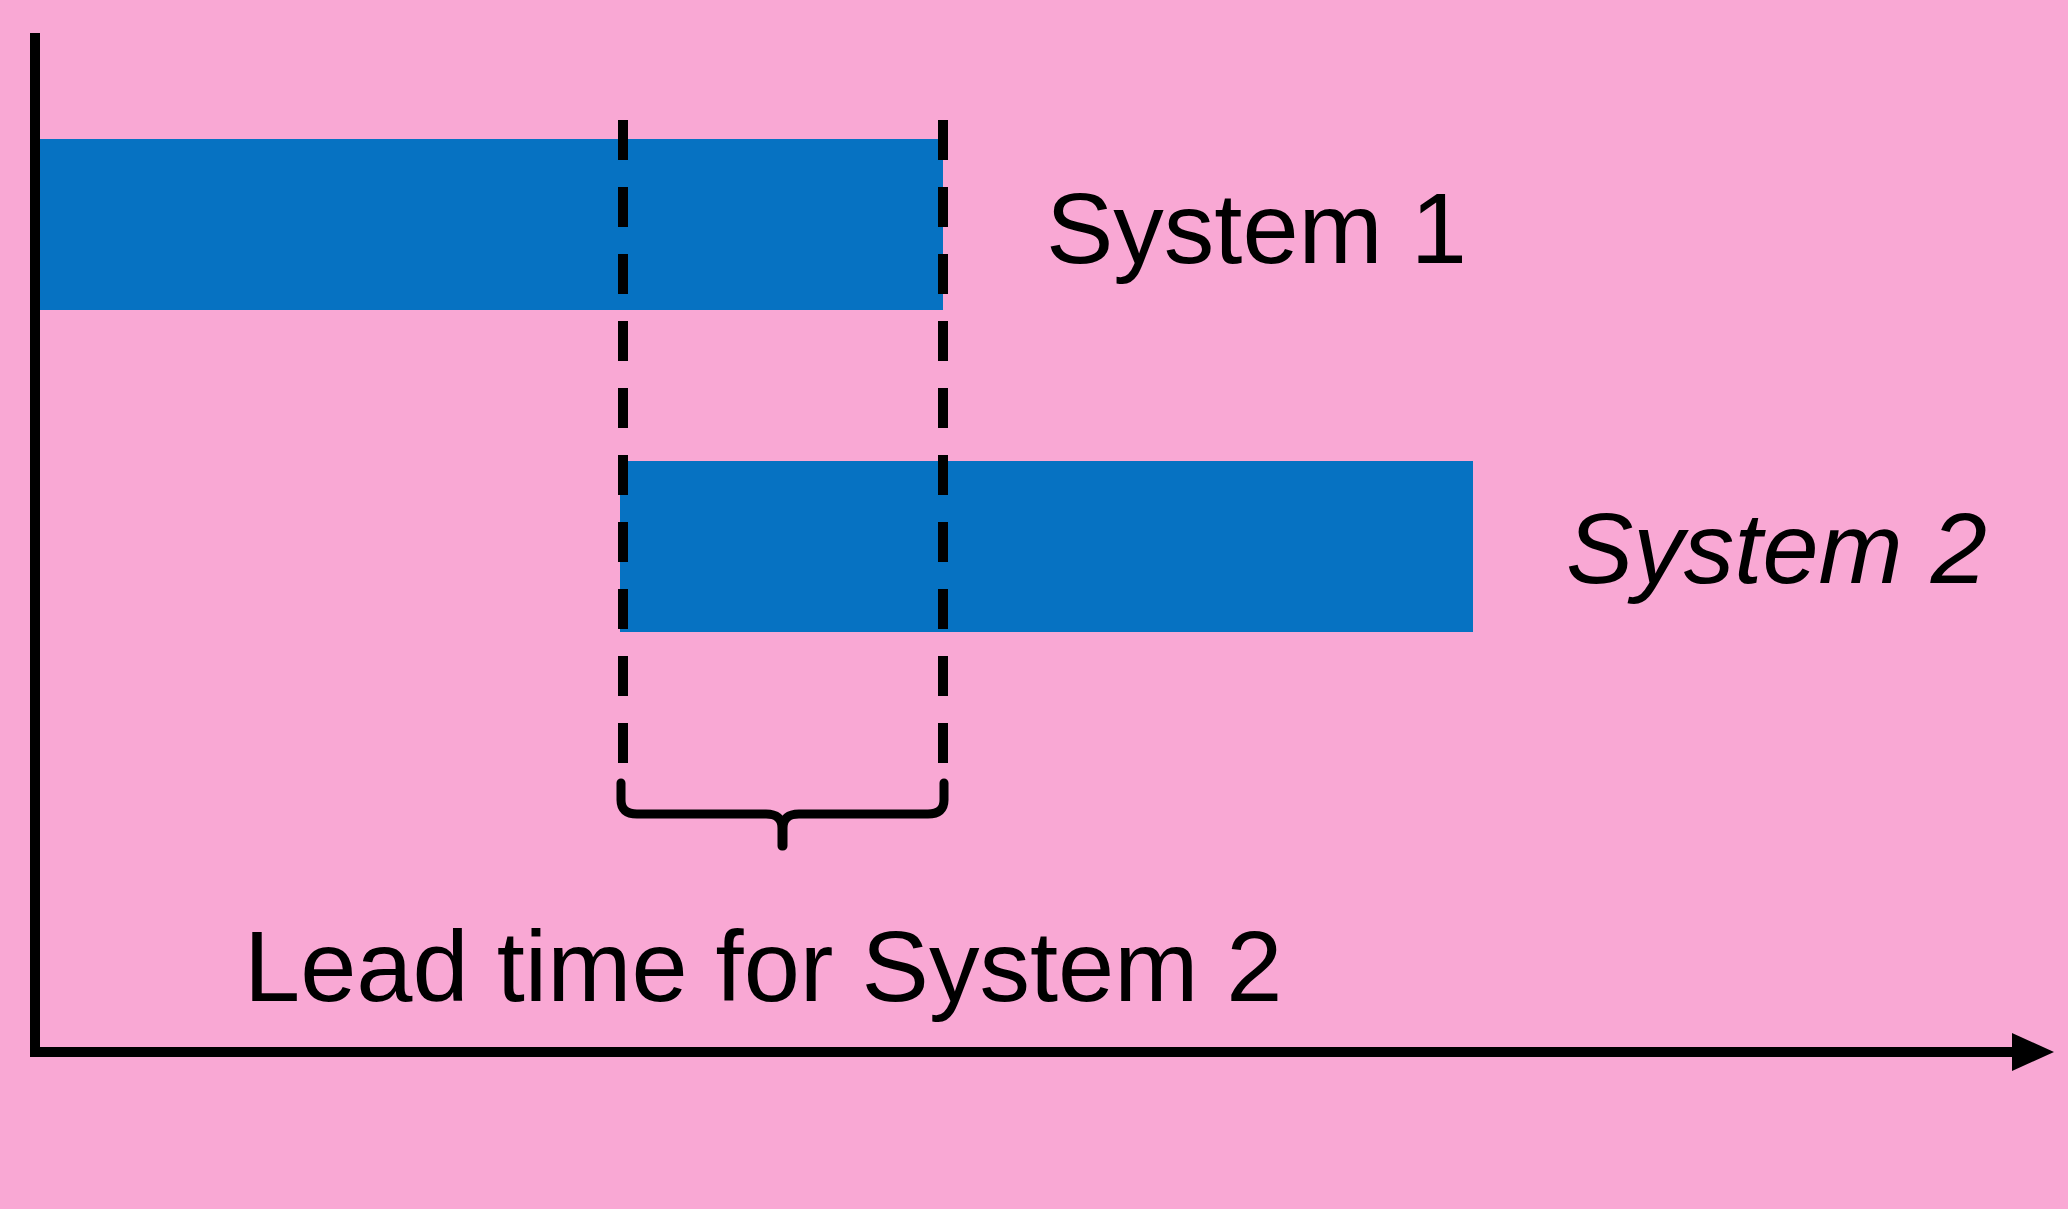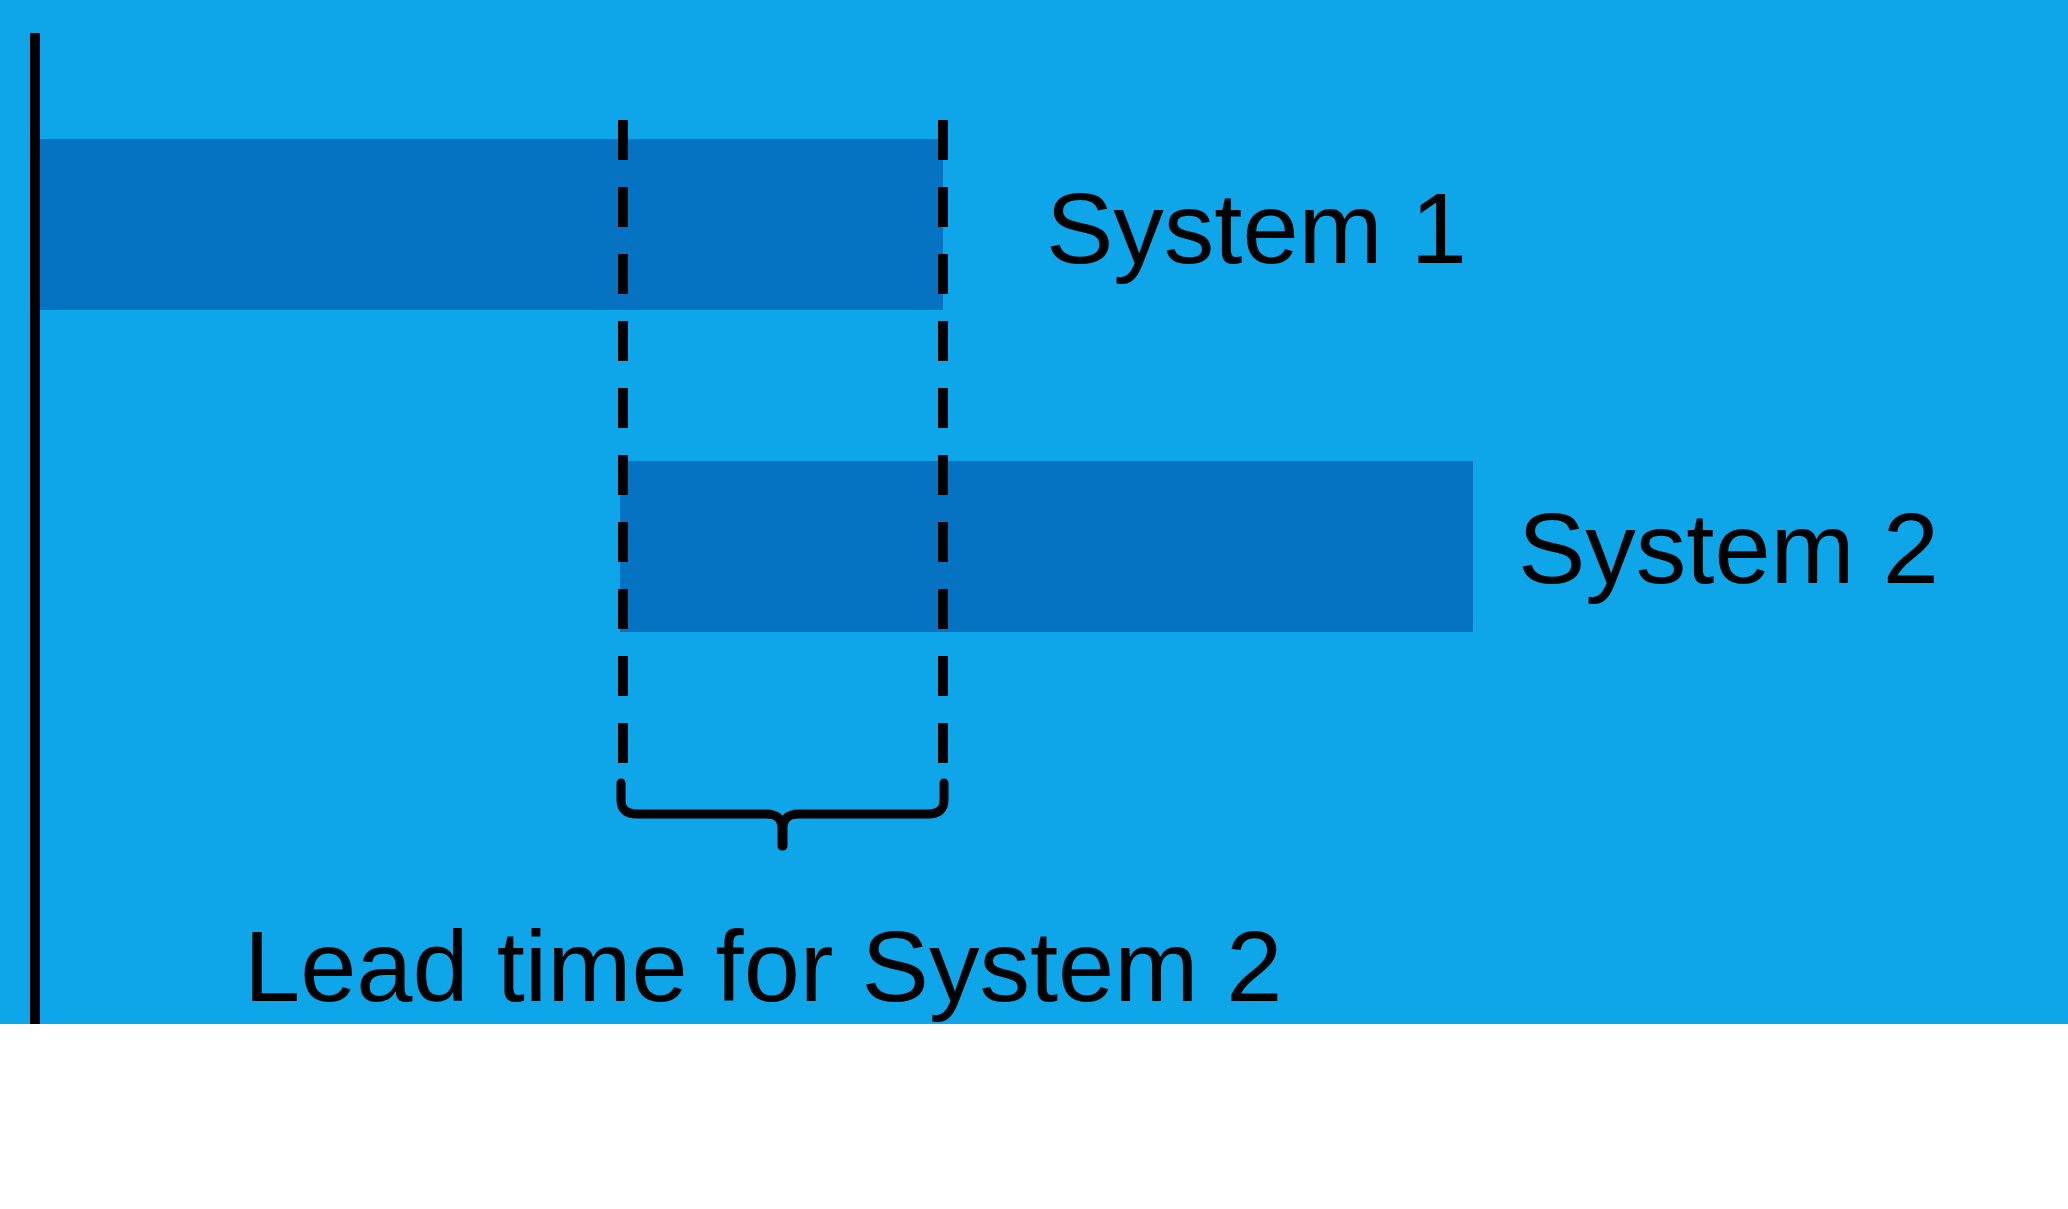--- a/index.html
+++ b/index.html
@@ -7,22 +7,22 @@
     margin: 0;
     padding: 0;
     background: #ffffff;
   }
   body {
     font-family: "Liberation Sans", sans-serif;
   }
   #stage {
     position: relative;
     width: 2068px;
-    height: 1024px;
-    background: #0ea5e9;
+    height: 1209px;
+    background: #f9a8d4;
     overflow: hidden;
   }
   #stage svg.layer {
     position: absolute;
     left: 0;
     top: 0;
     width: 2068px;
     height: 1209px;
   }
   .lbl {
@@ -32,23 +32,24 @@
     font-weight: 400;
     white-space: nowrap;
     line-height: 1;
   }
   #label-system-1 {
     left: 1046px;
     top: 178px;
     font-size: 101px;
   }
   #label-system-2 {
-    left: 1518px;
+    left: 1566px;
     top: 498px;
     font-size: 101px;
+    font-style: italic;
   }
   #label-lead-time {
     left: 244px;
     top: 916px;
     font-size: 101px;
   }
   #label-time {
     left: 1598px;
     top: 1096px;
     font-size: 101px;

